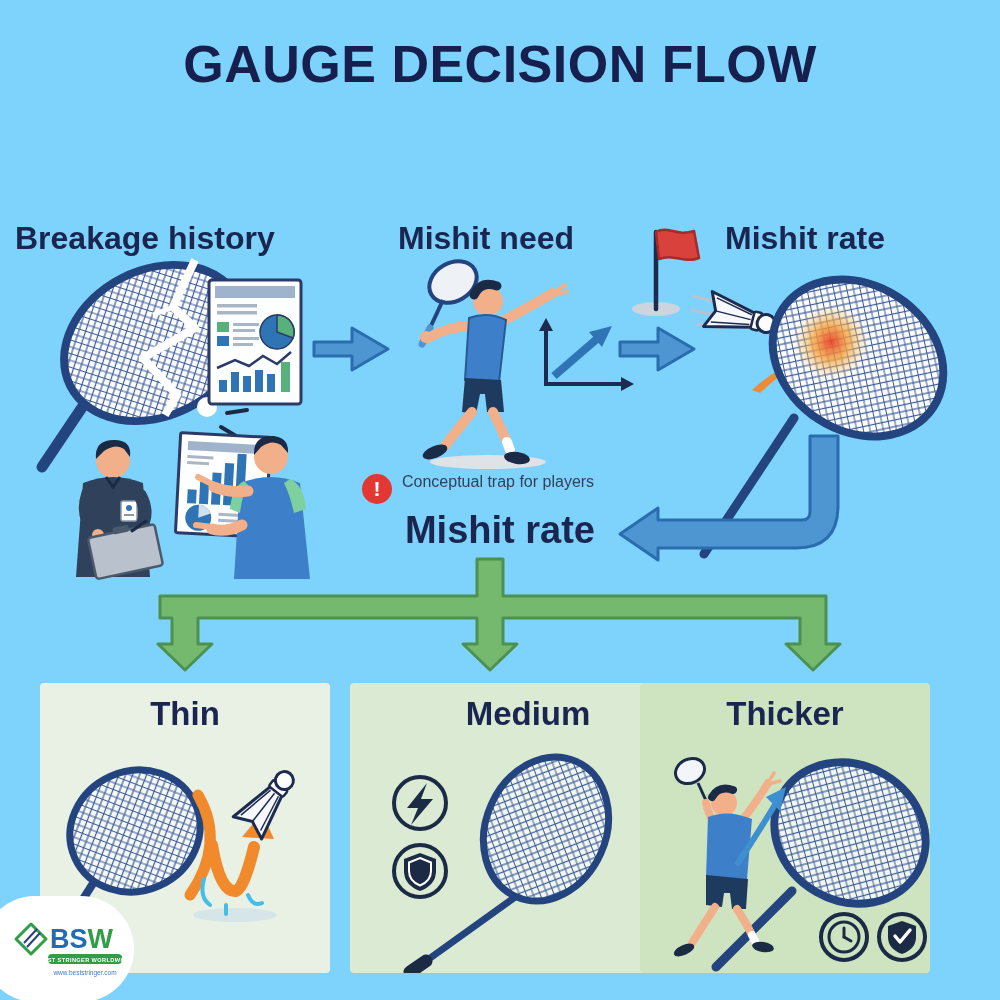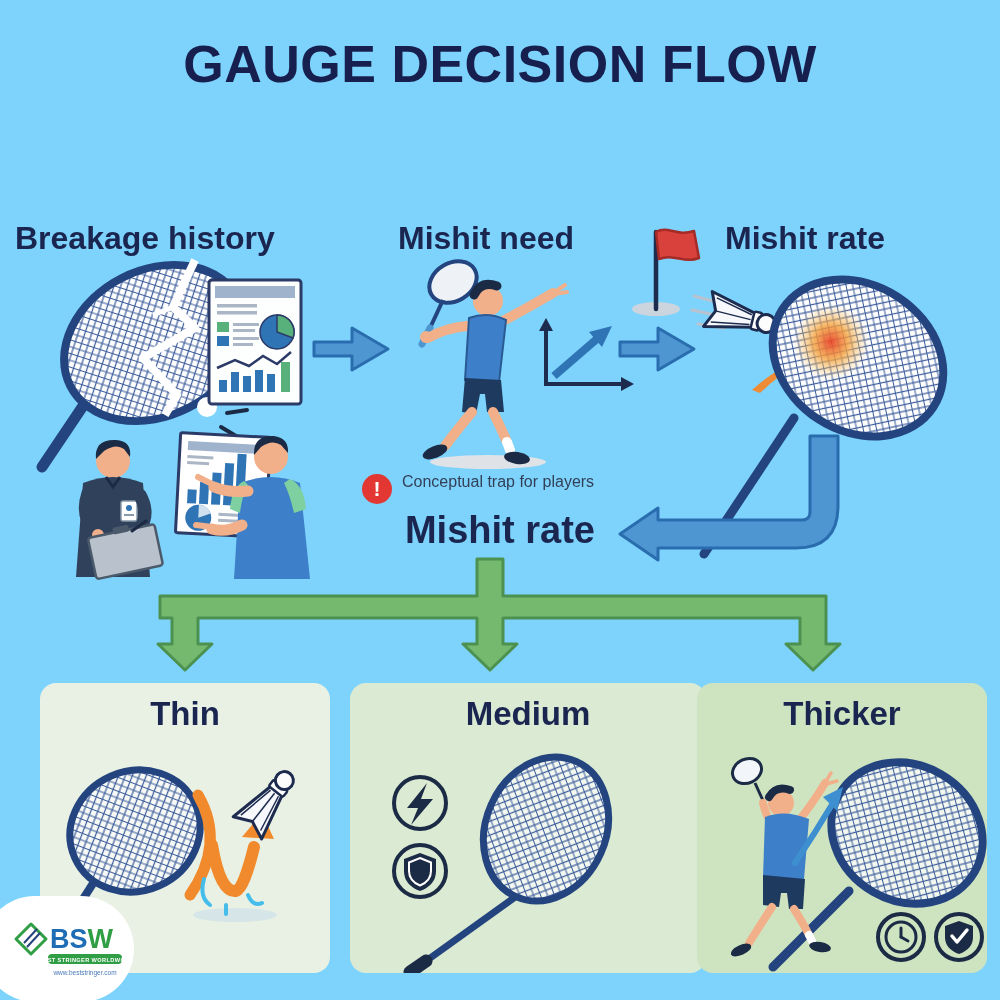--- a/index.html
+++ b/index.html
@@ -7,21 +7,21 @@
           font-family:"Liberation Sans",sans-serif;overflow:hidden;}
   .abs{position:absolute;}
   .title{position:absolute;left:0;right:0;top:34px;text-align:center;
          font-size:52px;font-weight:800;letter-spacing:.5px;color:#161f4e;}
   .step-label{position:absolute;font-size:32px;font-weight:800;color:#1a2550;text-align:left;}
   .decision-label{position:absolute;left:300px;top:509px;width:400px;text-align:center;
                   font-size:38px;font-weight:800;color:#1a2550;}
   .warn-ico{position:absolute;left:362px;top:474px;width:30px;height:30px;border-radius:50%;
             background:#e23732;color:#fff;font-weight:800;font-size:21px;line-height:29px;text-align:center;}
   .warn-text{position:absolute;left:402px;top:471px;font-size:16px;line-height:21px;color:#333f58;}
-  .panel{position:absolute;top:683px;height:290px;border-radius:16px;}
+  .panel{position:absolute;top:683px;height:290px;border-radius:4px;}
   .panel-label{position:absolute;left:0;right:0;top:12px;text-align:center;
                font-size:33px;font-weight:800;color:#1a2550;}
   .logo-blob{position:absolute;left:-18px;top:896px;width:152px;height:106px;
              background:#ffffff;border-radius:60px;}
 </style>
 </head>
 <body>
 
 <div class="canvas">
 
@@ -257,21 +257,21 @@
       <polygon points="77,100 57,125 68,125 61,142 83,116 71,116" fill="#1c2b45"></polygon>
       <circle cx="70" cy="188" r="26" fill="none" stroke="#1c2b45" stroke-width="4"></circle>
       <path d="M70,170 L86,176 V188 Q86,202 70,208 Q54,202 54,188 V176 Z" fill="#1c2b45"></path>
       <path d="M70,175 L81,179.5 V188 Q81,198 70,202.5 Q59,198 59,188 V179.5 Z" fill="none" stroke="#ffffff" stroke-width="2"></path>
       <line x1="168" y1="212" x2="76" y2="278" stroke="#23447e" stroke-width="7" stroke-linecap="round"></line>
       <line x1="76" y1="278" x2="60" y2="289" stroke="#1c2b45" stroke-width="13" stroke-linecap="round"></line>
       <ellipse cx="196" cy="146" rx="60" ry="74" transform="rotate(24 196 146)" fill="url(#n4)" stroke="#23447e" stroke-width="7"></ellipse>
     </svg>
   </div>
 
-  <div class="panel" style="left:697px;width:290px;background:#cee4c1">
+  <div class="panel" style="left:640px;width:290px;background:#cee4c1">
     <div class="panel-label">Thicker</div>
     <svg class="abs" style="left:0;top:0" width="290" height="290" viewBox="0 0 290 290">
       <defs>
         <pattern id="n5" width="13" height="13" patternUnits="userSpaceOnUse" patternTransform="rotate(45)">
           <rect width="13" height="13" fill="#f3f8f0"></rect>
           <path d="M0,0H13M0,6.5H13M0,13H13" stroke="#3a5a9a" stroke-width="1.2" fill="none"></path>
           <path d="M0,0V13M6.5,0V13M13,0V13" stroke="#3a5a9a" stroke-width="1.2" fill="none"></path>
         </pattern>
       </defs>
       <line x1="152" y1="208" x2="76" y2="284" stroke="#23447e" stroke-width="9" stroke-linecap="round"></line>

